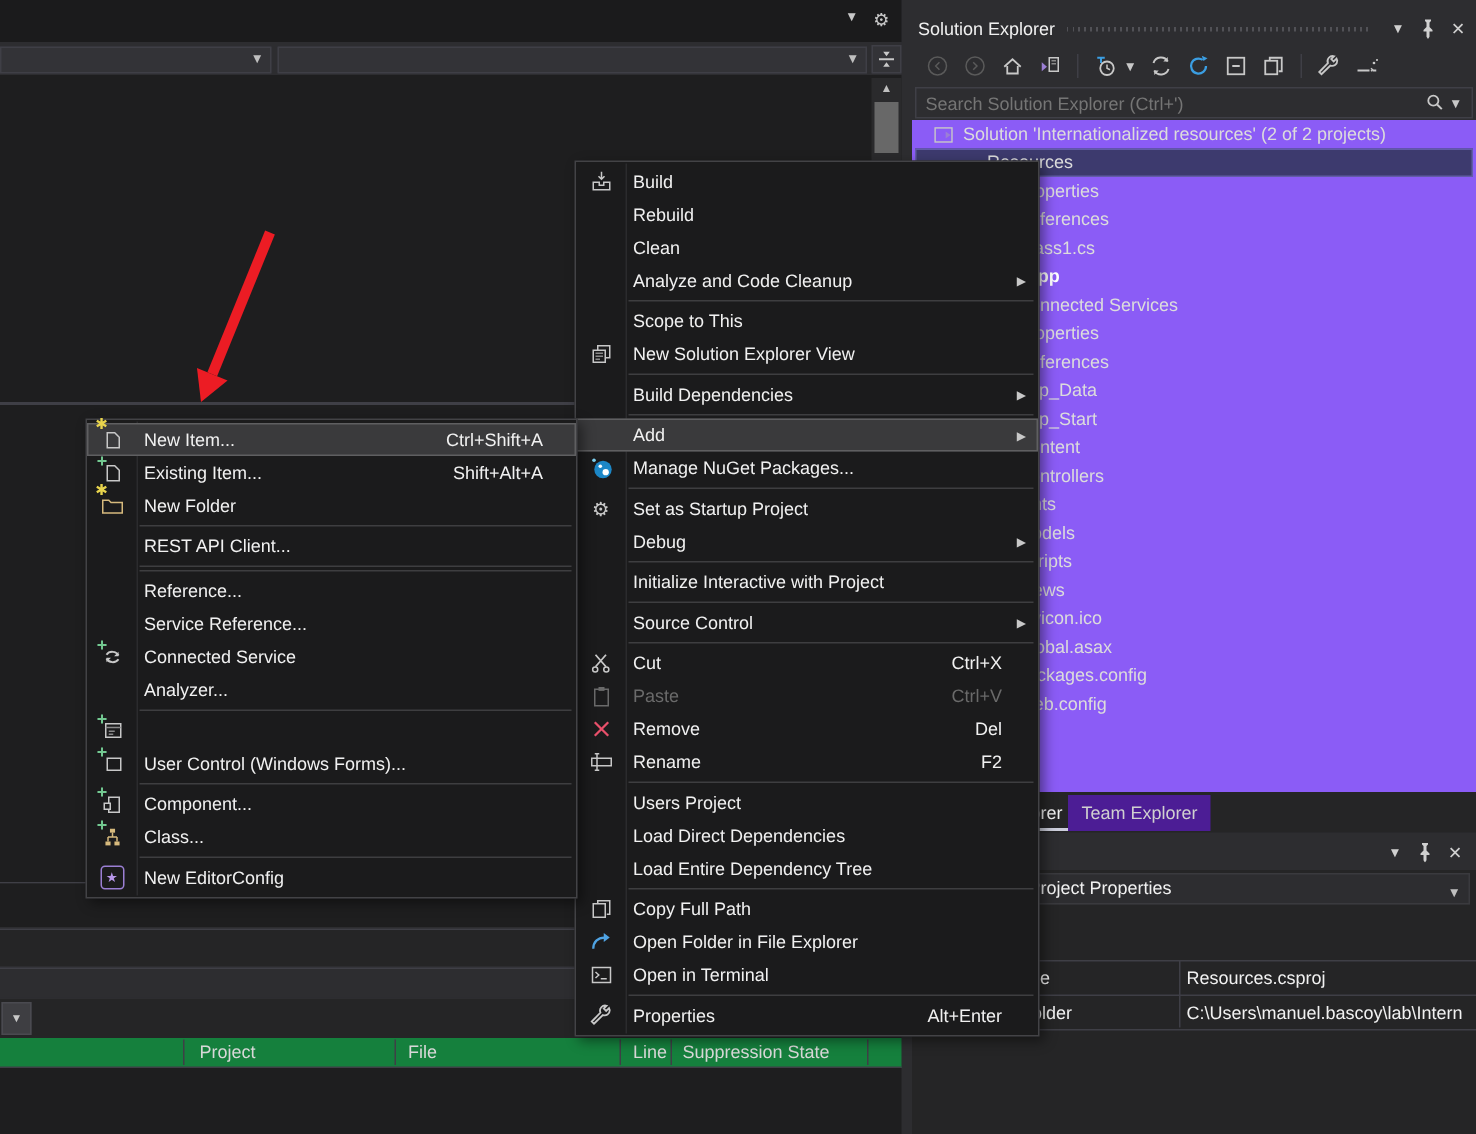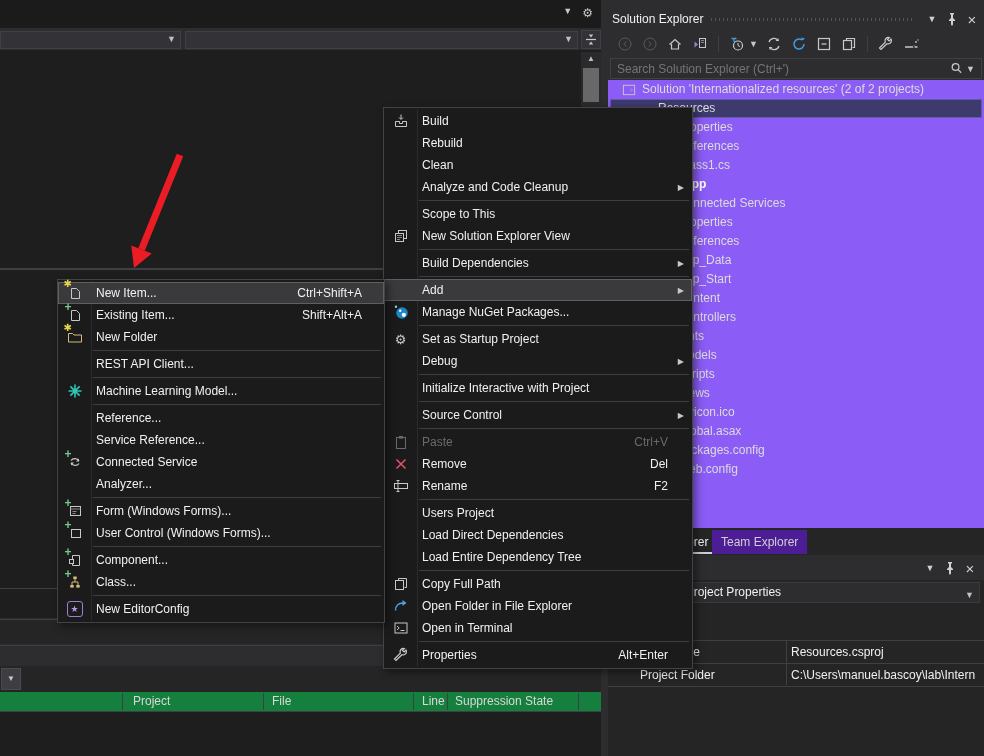--- a/index.html
+++ b/index.html
@@ -427,20 +427,31 @@
         <span class="mi-icon"></span>
         <span class="mi-label">Initialize Interactive with Project</span>
       </div>
     <div class="msep"></div>
     <div class="mi">
         <span class="mi-icon"></span>
         <span class="mi-label">Source Control</span>
         <span class="mi-arrow">▶</span>
       </div>
     <div class="msep"></div>
+    <div class="mi">
+      <span class="mi-icon">
+        <svg width="16" height="16" viewBox="0 0 16 16">
+            <path d="M4 2.5l7 8M11 2.5l-7 8" stroke="#C8C8C8" stroke-width="1.2" fill="none"></path>
+            <circle cx="3.8" cy="12.3" r="1.7" stroke="#C8C8C8" fill="none"></circle>
+            <circle cx="11.2" cy="12.3" r="1.7" stroke="#C8C8C8" fill="none"></circle>
+          </svg>
+        </span>
+      <span class="mi-label">Cut</span>
+        <span class="mi-short">Ctrl+X</span>
+      </div>
     <div class="mi disabled">
       <span class="mi-icon">
         <svg width="16" height="16" viewBox="0 0 16 16">
             <rect x="3.5" y="3.5" width="9" height="11" stroke="#6A6A6A" fill="none"></rect>
             <rect x="6" y="2" width="4" height="2.6" fill="#6A6A6A"></rect>
           </svg>
         </span>
       <span class="mi-label">Paste</span>
         <span class="mi-short">Ctrl+V</span>
       </div>
@@ -551,28 +562,20 @@
           </span>
         </span>
       <span class="mi-label">New Folder</span>
       </div>
     <div class="msep"></div>
     <div class="mi">
         <span class="mi-icon"></span>
         <span class="mi-label">REST API Client...</span>
       </div>
     <div class="msep"></div>
-    <div class="mi">
-      <span class="mi-icon">
-        <svg width="16" height="16" viewBox="0 0 16 16">
-            <path d="M8 1.5v13M1.5 8h13M3.4 3.4l9.2 9.2M12.6 3.4 3.4 12.6" stroke="#2EC6B5" stroke-width="1.6"></path>
-          </svg>
-        </span>
-      <span class="mi-label">Machine Learning Model...</span>
-      </div>
     <div class="msep"></div>
     <div class="mi">
         <span class="mi-icon"></span>
         <span class="mi-label">Reference...</span>
       </div>
     <div class="mi">
         <span class="mi-icon"></span>
         <span class="mi-label">Service Reference...</span>
       </div>
     <div class="mi">
@@ -595,21 +598,20 @@
     <div class="mi">
       <span class="mi-icon">
           <span class="iconwrap">
         <svg width="16" height="16" viewBox="0 0 16 16">
               <rect x="3.5" y="3.5" width="10" height="9" stroke="#C8C8C8" fill="none"></rect>
               <path d="M3.5 6h10M5.5 8.5h4M5.5 10.5h3" stroke="#8A8A8A"></path>
             </svg>
         <span class="plus">+</span>
           </span>
         </span>
-      <span class="mi-label">Form (Windows Forms)...</span>
       </div>
     <div class="mi">
       <span class="mi-icon">
           <span class="iconwrap">
         <svg width="16" height="16" viewBox="0 0 16 16">
               <rect x="4.5" y="4.5" width="9" height="8" stroke="#C8C8C8" fill="none"></rect>
             </svg>
         <span class="plus">+</span>
           </span>
         </span>

